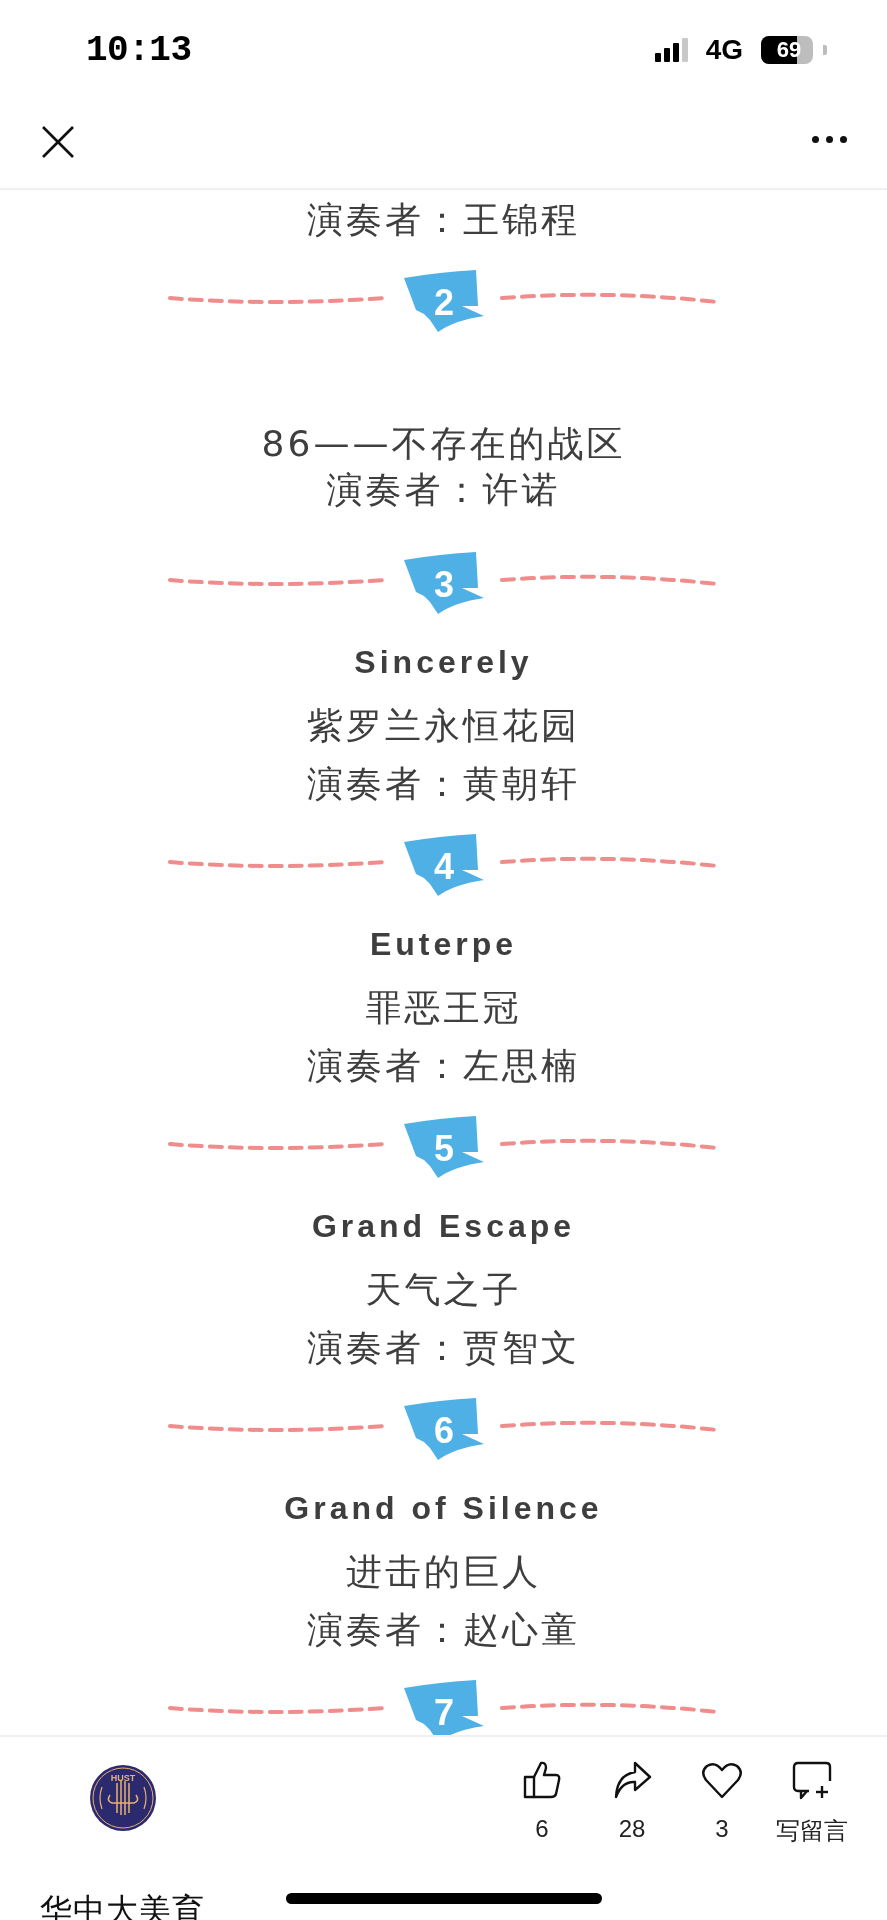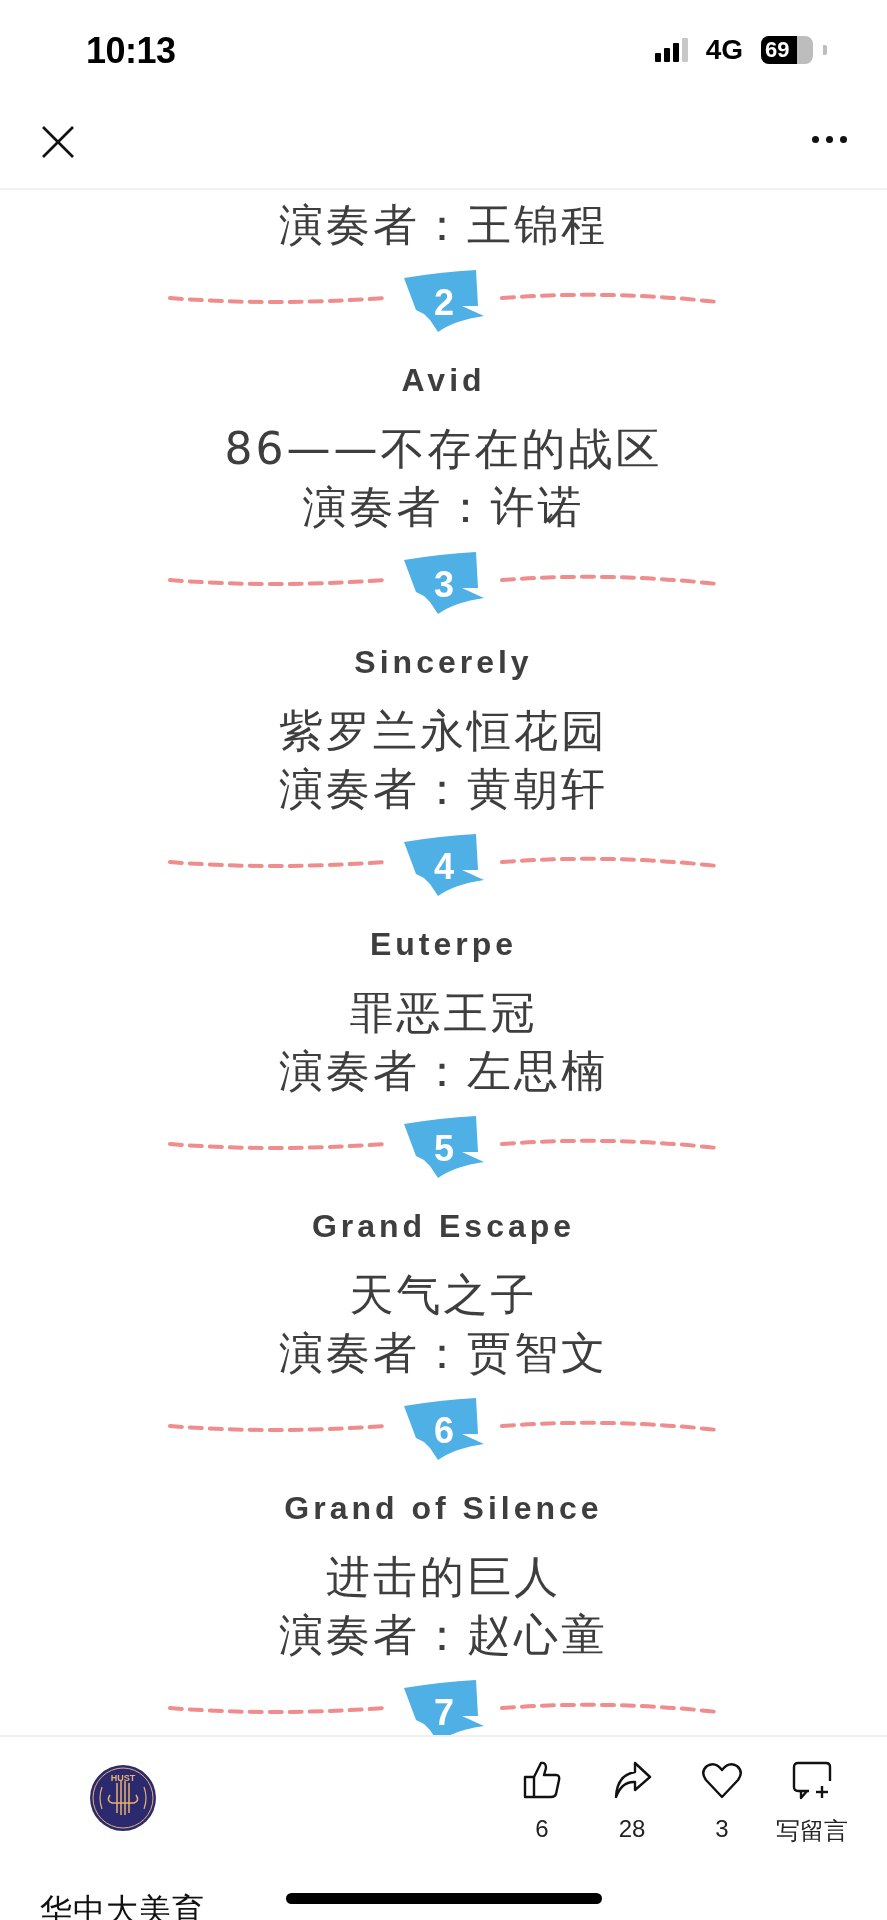--- a/index.html
+++ b/index.html
@@ -1,33 +1,33 @@
 <!DOCTYPE html>
 <html><head>
 <meta charset="utf-8">
 <style>
   html,body{margin:0;padding:0;}
   body{width:887px;height:1920px;background:#ffffff;position:relative;overflow:hidden;font-family:"DejaVu Sans","Liberation Sans",sans-serif;color:#3e3e3e;}
   .status-bar{position:absolute;left:0;top:0;width:887px;height:100px;}
-  .status-time{position:absolute;left:86px;top:30px;font-family:Liberation Sans, sans-serif;font-size:36px;font-weight:bold;color:#000;letter-spacing:-0.5px;}
+  .status-time{position:absolute;left:86px;top:30px;font-family:Liberation Mono, monospace;font-size:36px;font-weight:bold;color:#000;letter-spacing:-0.5px;}
   .status-right{position:absolute;right:60px;top:34px;display:flex;align-items:center;gap:18px;}
   .signal{display:flex;align-items:flex-end;gap:3px;height:24px;}
   .signal span{display:block;width:6px;background:#000;border-radius:1px;}
   .signal span.dim{background:#c8c8c8;}
   .net{font-family:"Liberation Sans",sans-serif;font-size:28px;font-weight:bold;color:#000;}
   .battery{position:relative;width:52px;height:28px;border-radius:8px;background:#bdbdbd;overflow:hidden;display:flex;align-items:center;}
   .battery .fill{position:absolute;left:0;top:0;bottom:0;width:69%;background:#000;}
-  .battery .pct{position:relative;z-index:1;width:100%;text-align:left;padding-left:4px;color:#fff;font-family:"Liberation Sans",sans-serif;font-weight:bold;font-size:22px;}
+  .battery .pct{position:relative;z-index:1;width:100%;text-align:center;padding-left:4px;color:#fff;font-family:"Liberation Sans",sans-serif;font-weight:bold;font-size:22px;}
   .battery-tip{width:4px;height:10px;background:#bdbdbd;border-radius:0 2px 2px 0;margin-left:-8px;}
   .nav-bar{position:absolute;left:0;top:100px;width:887px;height:88px;border-bottom:2px solid #f0f0f0;}
   .close-btn{position:absolute;left:40px;top:24px;width:36px;height:36px;cursor:pointer;}
   .more-btn{position:absolute;right:40px;top:36px;display:flex;gap:7px;cursor:pointer;}
   .more-btn span{display:block;width:7px;height:7px;border-radius:50%;background:#111;}
   .content{position:absolute;left:0;top:190px;width:887px;height:1545px;overflow:hidden;}
-  .line{position:absolute;left:0;width:887px;text-align:center;font-size:44px;letter-spacing:3px;color:#3e3e3e;}
+  .line{position:absolute;left:0;width:887px;text-align:center;font-size:36px;letter-spacing:3px;color:#3e3e3e;}
   .line.en{font-weight:bold;font-family:"Liberation Sans",sans-serif;font-size:32px;letter-spacing:4px;}
   .divider{position:absolute;left:0;width:887px;height:70px;}
   .divider svg{position:absolute;left:0;top:0;}
   .badge-num{position:absolute;left:412px;width:64px;text-align:center;top:12px;font-family:"Liberation Sans",sans-serif;font-weight:bold;font-size:36px;color:#fff;}
   .bottom-bar{position:absolute;left:0;top:1735px;width:887px;height:185px;background:#fff;border-top:2px solid #f0f0f0;}
   .account{position:absolute;left:40px;top:28px;display:flex;align-items:center;gap:18px;cursor:pointer;flex-direction:column;}
   .logo{width:66px;height:66px;border-radius:50%;background:#2c2a6e;position:relative;overflow:hidden;}
   .account-name{font-size:32px;color:#111;letter-spacing:1px;margin-top:40px;}
   .actions{position:absolute;right:30px;top:20px;display:flex;gap:0;}
   .action{width:90px;display:flex;flex-direction:column;align-items:center;cursor:pointer;}
@@ -74,23 +74,22 @@
   <div class="line" style="top:6px">演奏者：王锦程</div>
 
   <div class="divider" style="top:80px">
     <svg width="887" height="70">
       <path d="M170 28 Q270 36 385 28" fill="none" stroke="#ef8c8c" stroke-width="4" stroke-dasharray="12 8" stroke-linecap="round"></path>
       <path d="M502 28 Q610 20 717 32" fill="none" stroke="#ef8c8c" stroke-width="4" stroke-dasharray="12 8" stroke-linecap="round"></path>
       <path d="M404 8 Q440 2 476 0 L478 36 L462 36 L484 46 Q455 50 438 62 L430 50 L424 44 L416 40 Z" fill="#4fb0e5"></path>
     </svg>
     <div class="badge-num">2</div>
   </div>
-  <div class="line en" style="top:172px">Avid</div>
   <div class="line" style="top:230px">86——不存在的战区</div>
-  <div class="line" style="top:288px">演奏者：许诺</div>
+  <div class="line" style="top:276px">演奏者：许诺</div>
 
   <div class="divider" style="top:362px">
     <svg width="887" height="70">
       <path d="M170 28 Q270 36 385 28" fill="none" stroke="#ef8c8c" stroke-width="4" stroke-dasharray="12 8" stroke-linecap="round"></path>
       <path d="M502 28 Q610 20 717 32" fill="none" stroke="#ef8c8c" stroke-width="4" stroke-dasharray="12 8" stroke-linecap="round"></path>
       <path d="M404 8 Q440 2 476 0 L478 36 L462 36 L484 46 Q455 50 438 62 L430 50 L424 44 L416 40 Z" fill="#4fb0e5"></path>
     </svg>
     <div class="badge-num">3</div>
   </div>
   <div class="line" style="top:512px">紫罗兰永恒花园</div>

